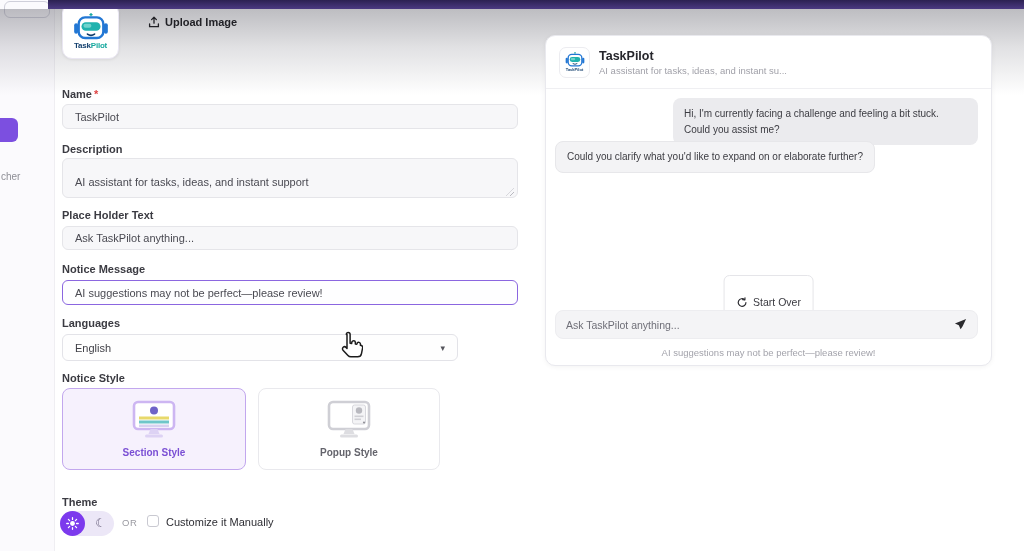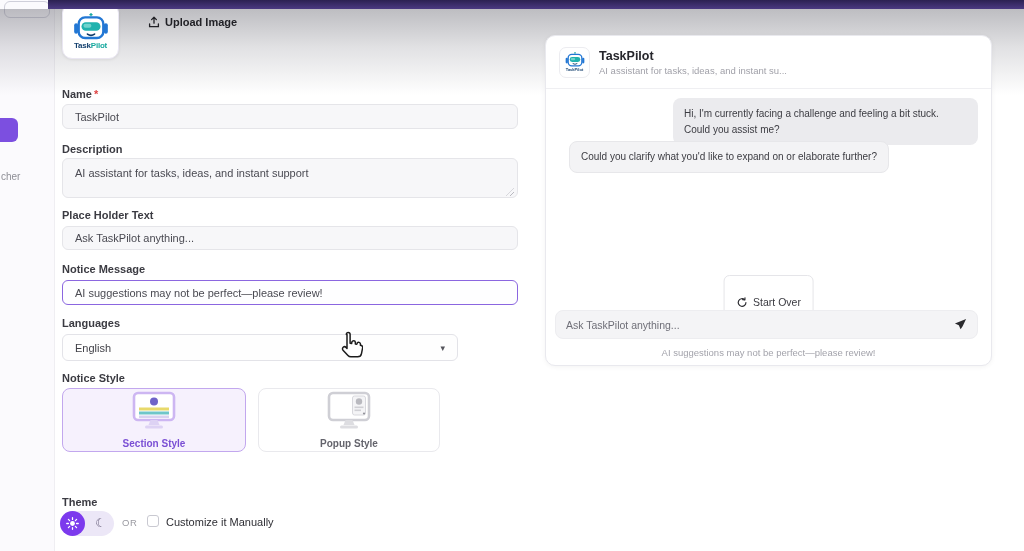--- a/index.html
+++ b/index.html
@@ -58,38 +58,38 @@
 
   
   .flabel { position:absolute; left:62px; font-size:11px; font-weight:600; color:#3b3b42; z-index:2; }
   .req { color:#e04040; margin-left:2px; }
   .finput {
     position:absolute; left:62px; width:456px; height:25px;
     background:#f7f7f9; border:1px solid #e5e5e9; border-radius:6px;
     font-family:"Liberation Sans",sans-serif; font-size:11px; color:#4a4a52;
     padding:0 12px; z-index:2; outline:none;
   }
-  textarea.finput { height:40px; padding-top:8px; resize:none; }
+  textarea.finput { height:40px; padding-top:17px; resize:none; }
   .textarea-grip {
     position:absolute; left:506px; top:188px; width:8px; height:8px; z-index:3;
     background:repeating-linear-gradient(135deg, transparent 0 2px, #b9b9c0 2px 3px);
     clip-path:polygon(100% 0, 100% 100%, 0 100%);
   }
   .finput-focused { background:#fefeff; border:1.5px solid #8b66e0; }
   .fselect {
     position:absolute; left:62px; width:396px; height:27px;
     background:#fefefe; border:1px solid #e3e3e8; border-radius:6px;
     display:flex; align-items:center; padding:0 12px; z-index:2; cursor:pointer;
   }
   .fselect .sel-text { font-size:11px; color:#3f3f46; flex:1; }
   .fselect .caret { font-size:9px; color:#55555c; }
 
   
   .style-card {
-    position:absolute; top:388px; height:64px; border-radius:8px; z-index:2;
+    position:absolute; top:388px; height:82px; border-radius:8px; z-index:2;
     display:flex; flex-direction:column; align-items:center; justify-content:center; gap:7px;
     cursor:pointer;
   }
   .style-card .card-label { font-size:10px; font-weight:600; }
   .card-section { left:62px; width:184px; background:#f6f1fd; border:1px solid #c2a7ee; }
   .card-section .card-label { color:#7a4fd4; }
   .card-popup { left:258px; width:182px; background:#ffffff; border:1px solid #e9e9ed; }
   .card-popup .card-label { color:#64646c; }
 
   
@@ -125,21 +125,21 @@
   }
   .chat-avatar {
     width:31px; height:31px; background:#fff; border:1px solid #ececf0; border-radius:7px;
     display:flex; flex-direction:column; align-items:center; justify-content:center; flex:0 0 auto;
   }
   .chat-avatar .mini-word { font-size:4px; font-weight:bold; color:#14406e; }
   .chat-title { font-size:12.5px; font-weight:700; color:#26262c; }
   .chat-subtitle { font-size:9.5px; color:#a1a1a9; margin-top:2px; }
   .bubble { font-size:10px; color:#3c3c42; line-height:1.55; border-radius:8px; position:absolute; }
   .bubble-user { top:62px; right:13px; max-width:305px; background:#ebebee; padding:8px 11px; }
-  .bubble-bot  { top:105px; left:9px; max-width:330px; background:#f3f3f5; border:1px solid #e7e7ea; padding:7px 11px;margin-left:14px; }
+  .bubble-bot  { top:105px; left:9px; max-width:330px; background:#f3f3f5; border:1px solid #e7e7ea; padding:7px 11px; }
   .start-over {
     position:absolute; top:239px; left:50%; transform:translateX(-50%);
     display:flex; align-items:center; gap:6px;
     background:#fff; border:1px solid #e5e5e9; border-radius:6px;
     padding:20px 12px; cursor:pointer;
   }
   .start-over span { font-size:10.5px; color:#3a3a40; }
   .chat-inputbar {
     position:absolute; left:9px; right:13px; top:274px; height:29px;
     background:#f4f4f6; border:1px solid #ededf0; border-radius:8px;

